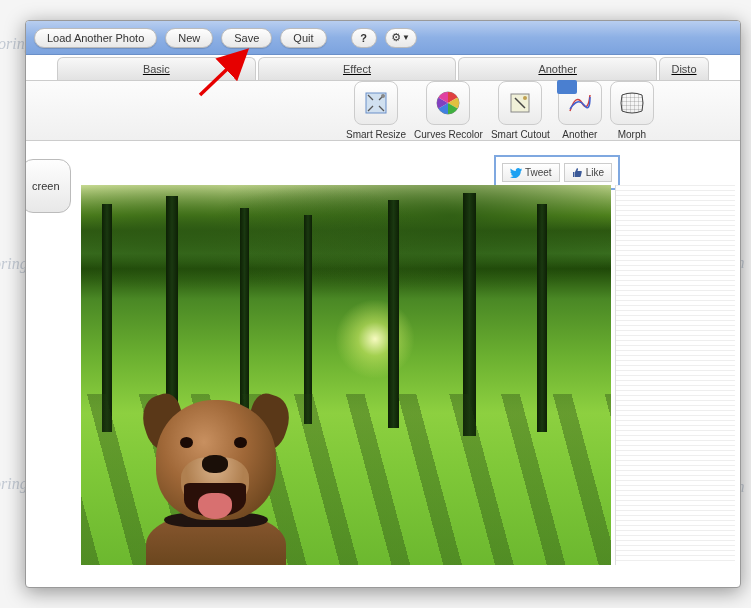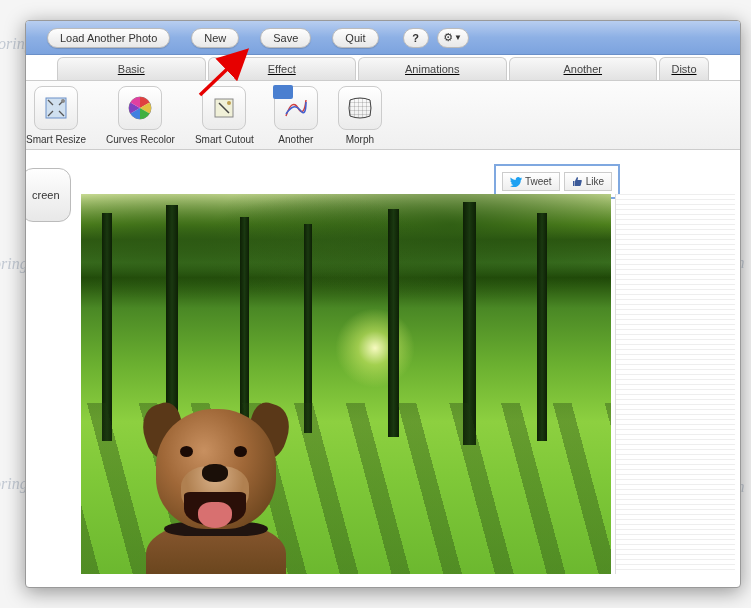--- a/index.html
+++ b/index.html
@@ -1,24 +1,24 @@
 <!DOCTYPE html>
 <html><head>
 <meta charset="utf-8">
 <style>
 * { margin: 0; padding: 0; box-sizing: border-box; font-family: Arial, sans-serif; }
 body { width: 751px; height: 608px; background: #f5f5f5; position: relative; overflow: hidden; }
 .window { position: absolute; top: 20px; left: 25px; right: 10px; bottom: 20px; background: #fff; border: 1px solid #999; border-radius: 4px; box-shadow: 0 4px 20px rgba(0,0,0,0.4); overflow: hidden; }
 .top-toolbar { background: linear-gradient(to bottom, #b8cef0, #8db0e5, #7ca3de); height: 34px; display: flex; align-items: center; padding: 0 8px; gap: 8px; border-bottom: 1px solid #6a8fc8; }
-.pill-btn { background: linear-gradient(to bottom, #fefefe, #e8e8e8); border: 1px solid #bbb; border-radius: 12px; padding: 3px 12px; font-size: 11px; color: #333; cursor: pointer; white-space: nowrap; box-shadow: 0 1px 1px rgba(0,0,0,0.15); margin-left: 13px; }
+.pill-btn { background: linear-gradient(to bottom, #fefefe, #e8e8e8); border: 1px solid #bbb; border-radius: 12px; padding: 3px 12px; font-size: 11px; color: #333; cursor: pointer; white-space: nowrap; box-shadow: 0 1px 1px rgba(0,0,0,0.15); }
 .icon-btn { background: linear-gradient(to bottom, #fefefe, #e8e8e8); border: 1px solid #bbb; border-radius: 12px; width: 26px; height: 20px; display: flex; align-items: center; justify-content: center; font-size: 11px; font-weight: bold; color: #333; cursor: pointer; }
 .gear-btn { background: linear-gradient(to bottom, #fefefe, #e8e8e8); border: 1px solid #bbb; border-radius: 12px; width: 32px; height: 20px; display: flex; align-items: center; justify-content: center; font-size: 11px; color: #333; cursor: pointer; gap: 1px; }
 .tab-bar { display: flex; background: #fff; height: 26px; padding: 0 30px; border-bottom: 1px solid #ccc; text-decoration: underline; }
 .tab { flex: 1; background: linear-gradient(to bottom, #f8f8f8, #e2e2e2); border: 1px solid #ccc; border-bottom: none; border-radius: 6px 6px 0 0; margin: 2px 1px 0 1px; display: flex; align-items: center; justify-content: center; font-size: 11px; color: #444; cursor: pointer; min-width: 0; overflow: hidden; }
-.tool-strip { background: linear-gradient(to bottom, #fcfcfc, #f0f0f0); height: 69px; border-bottom: 1px solid #ccc; display: flex; align-items: center; gap: 20px; }
+.tool-strip { background: linear-gradient(to bottom, #fcfcfc, #f0f0f0); height: 60px; border-bottom: 1px solid #ccc; display: flex; align-items: center; padding-left: 320px; gap: 8px; }
 .tool-item { display: flex; flex-direction: column; align-items: center; gap: 4px; cursor: pointer; }
 .tool-icon { width: 44px; height: 44px; background: linear-gradient(to bottom, #fff, #ebebeb); border: 1px solid #ccc; border-radius: 8px; display: flex; align-items: center; justify-content: center; position: relative; }
 .tool-label { font-size: 10px; color: #333; white-space: nowrap; }
 .corner-badge { position: absolute; top: -2px; left: -2px; width: 20px; height: 14px; background: #4a7fd0; border-radius: 2px; }
 .content-area { position: relative; background: #fff; height: calc(100% - 138px); overflow: hidden; }
 .screen-btn { position: absolute; top: 18px; left: -5px; background: linear-gradient(to bottom, #fefefe, #e8e8e8); border: 1px solid #bbb; border-radius: 12px; padding: 20px 10px; font-size: 11px; color: #333; cursor: pointer; }
 .social-box { position: absolute; top: 14px; right: 120px; border: 2px solid #7fa8e0; padding: 6px; display: flex; gap: 4px; background: #fff; }
 .social-btn { background: linear-gradient(to bottom, #fff, #eee); border: 1px solid #ccc; padding: 3px 7px; font-size: 10px; color: #444; display: flex; align-items: center; gap: 3px; cursor: pointer; }
 .canvas { position: absolute; top: 44px; left: 55px; width: 530px; height: 380px; overflow: hidden; }
 .park-scene { width: 100%; height: 100%; position: relative; background: linear-gradient(to bottom, #d8e8a0 0%, #5b9020 8%, #2d5810 12%, #3a7020 18%, #1f4808 22%, #4a8825 30%, #6bb030 45%, #8dd040 60%, #7fc838 75%, #6cb82f 100%); }
@@ -80,21 +80,20 @@
     <button class="icon-btn">?</button>
     <button class="gear-btn">
       <span>⚙</span>
       <span style="font-size:8px">▼</span>
     </button>
   </div>
 
   <div class="tab-bar">
     <div class="tab">Basic</div>
     <div class="tab">Effect</div>
-    <div class="tab">Animations</div>
     <div class="tab">Another</div>
     <div class="tab" style="max-width:50px">Disto</div>
   </div>
 
   <div class="tool-strip">
     <div class="tool-item">
       <div class="tool-icon">
         <svg width="30" height="30" viewBox="0 0 30 30">
             <rect x="5" y="5" width="20" height="20" fill="#d0e0f0" stroke="#6a8fc8"></rect>
             <path d="M7 7l5 5M23 7l-5 5M7 23l5-5M23 23l-5-5" stroke="#555" stroke-width="1.3"></path>

